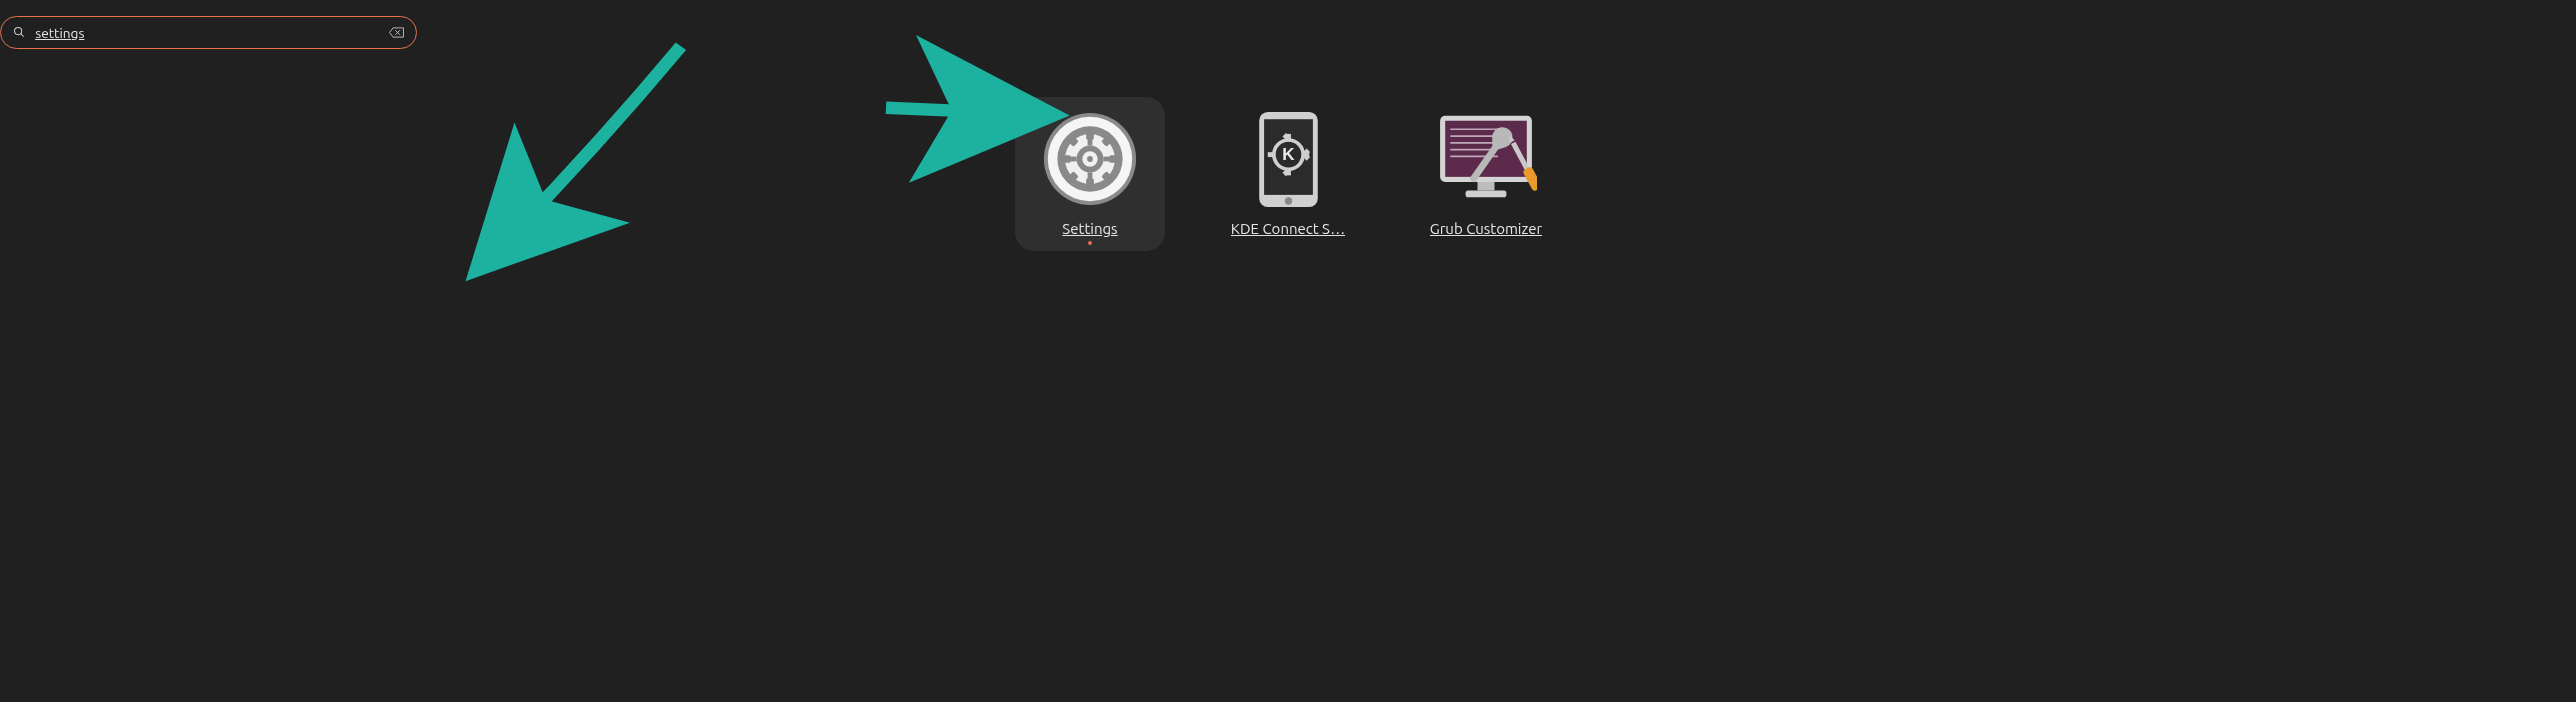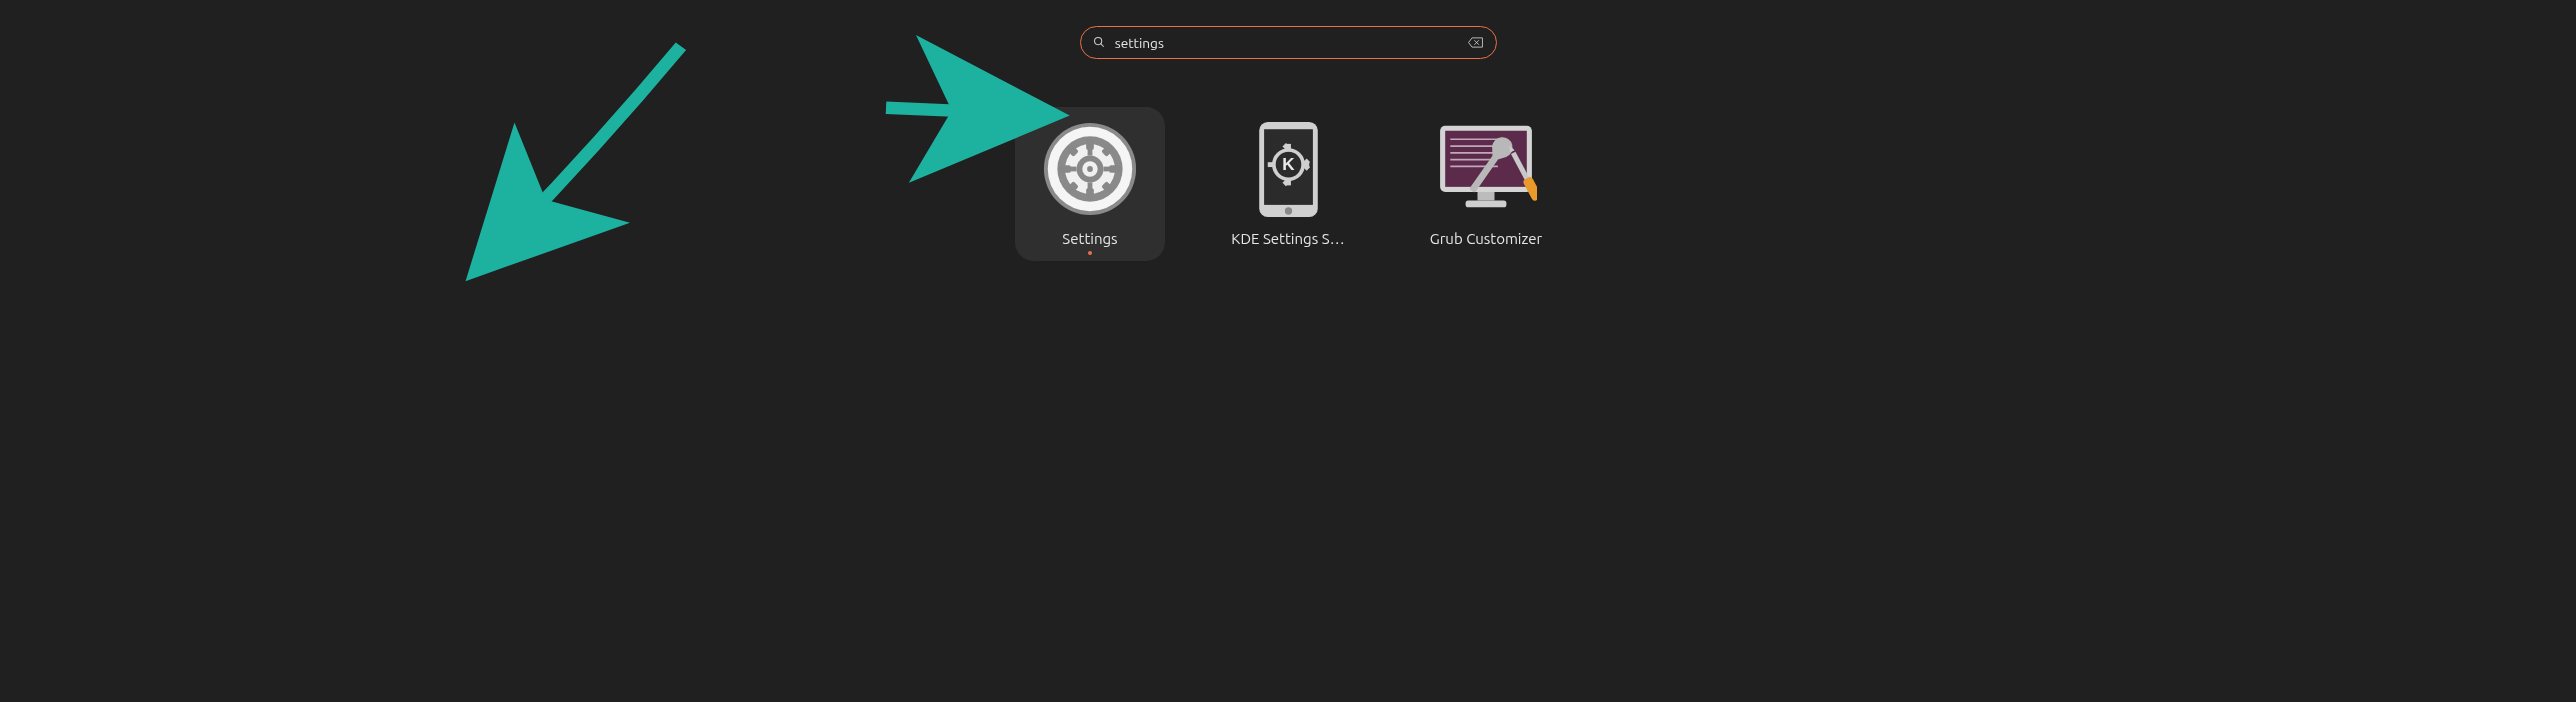--- a/index.html
+++ b/index.html
@@ -10,22 +10,23 @@
       width: 100%;
       height: 100vh;
       overflow: hidden;
       position: relative;
     }
     .container {
       width: 100%;
       height: 100%;
       display: flex;
       flex-direction: column;
-      align-items: center;
-      padding-top: 26px;
+      align-items: flex-start;
+      padding-top: 16px;
+      text-decoration: underline;
     }
     .search-bar {
       width: 417px;
       height: 33px;
       border: 1.4px solid #e9704b;
       border-radius: 16.4px;
       display: flex;
       align-items: center;
       padding: 0 12.3px;
       background: transparent;
@@ -180,21 +181,21 @@
               <rect x="22" y="-4" width="12" height="8"></rect>
               <rect x="-28" y="-22" width="10" height="8" transform="rotate(45)"></rect>
               <rect x="18" y="-22" width="10" height="8" transform="rotate(45)"></rect>
               <rect x="-28" y="14" width="10" height="8" transform="rotate(-45)"></rect>
               <rect x="18" y="14" width="10" height="8" transform="rotate(-45)"></rect>
             </g>
             <text x="0" y="9" font-size="28" font-weight="bold" fill="#e8e8e8" text-anchor="middle" font-family="sans-serif">K</text>
           </g>
         </svg>
       </div>
-      <div class="app-label">KDE Settings S…</div>
+      <div class="app-label">KDE Connect S…</div>
     </div>
 
 
 
     <div class="app-item">
       <div class="app-icon-wrap">
         <svg viewBox="0 0 120 110" width="102" height="96">
 
           <rect x="6" y="4" width="108" height="78" rx="6" fill="#d4d4d4"></rect>
           <rect x="12" y="10" width="96" height="66" fill="#5c2a4a"></rect>

